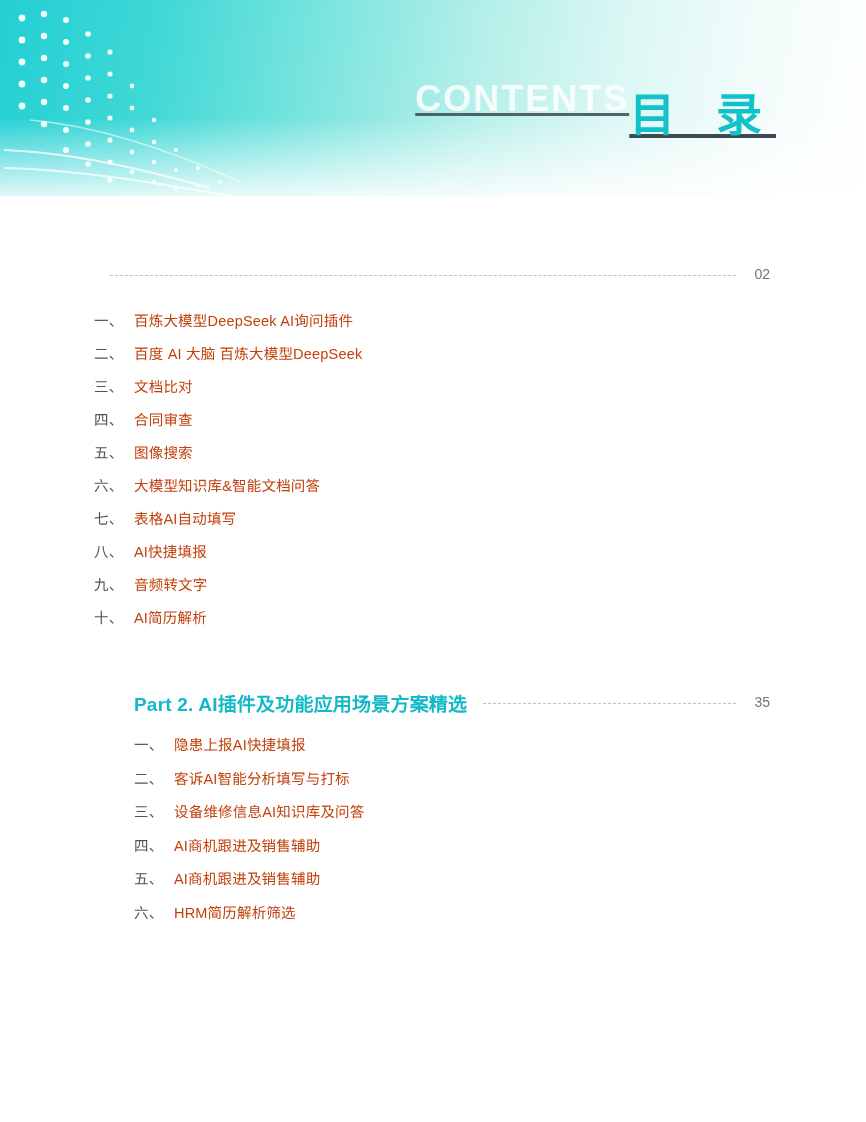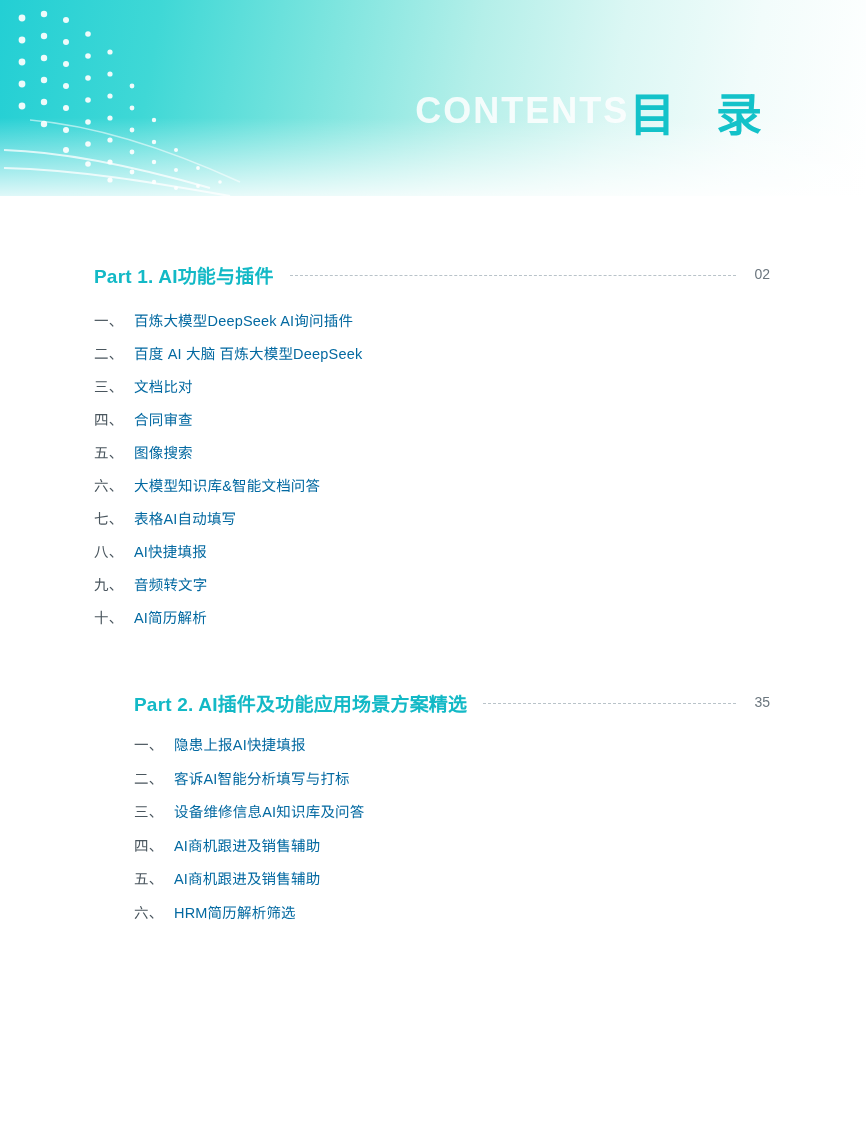--- a/index.html
+++ b/index.html
@@ -41,22 +41,23 @@
   .dots-svg {
     position: absolute;
     left: 0;
     top: 0;
   }
   .title-wrap {
     position: absolute;
     right: 90px;
     top: 78px;
     display: flex;
-    align-items: center;
+    align-items: flex-start;
     white-space: nowrap;
+    text-decoration: underline;
   }
   .title-en {
     font-size: 36px;
     letter-spacing: 2px;
     font-weight: 700;
     color: #ffffff;
     opacity: 0.85;
   }
   .title-cn {
     font-size: 46px;
@@ -114,21 +115,21 @@
     color: #4a565e;
     line-height: 33px;
     letter-spacing: 0.2px;
   }
   .item-num {
     width: 40px;
     flex: none;
     color: #4a565e;
   }
   .item-label {
-    color: #0369a1;
+    color: #c2410c;
   }
   .part1 { margin-top: 63px; }
   .part2 { margin-top: 52px; padding-left: 40px; }
   .part2 .items { margin-top: 12px; }
   .part2 .item { line-height: 33.5px; }
 </style>
 </head>
 <body>
 
 <div class="banner">
@@ -195,21 +196,20 @@
   <div class="title-wrap">
     <span class="title-en">CONTENTS</span>
     <span class="title-cn">目 录</span>
   </div>
 </div>
 
 <div class="content">
 
   <div class="part part1">
     <div class="part-head">
-      <span class="part-title">Part 1. AI功能与插件</span>
       <span class="part-dash"></span>
       <span class="part-page">02</span>
     </div>
     <div class="items">
       <div class="item">
         <span class="item-num">一、</span>
         <span class="item-label">百炼大模型DeepSeek AI询问插件</span>
       </div>
       <div class="item">
         <span class="item-num">二、</span>

